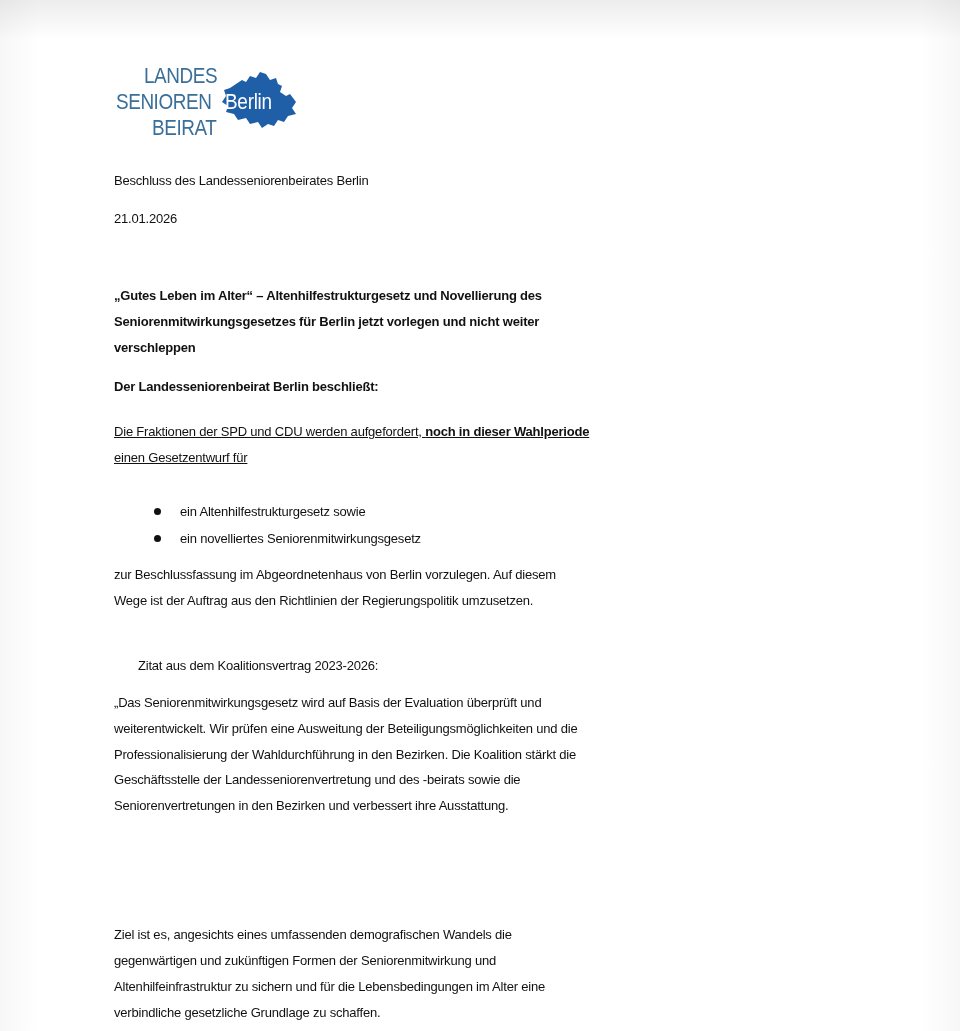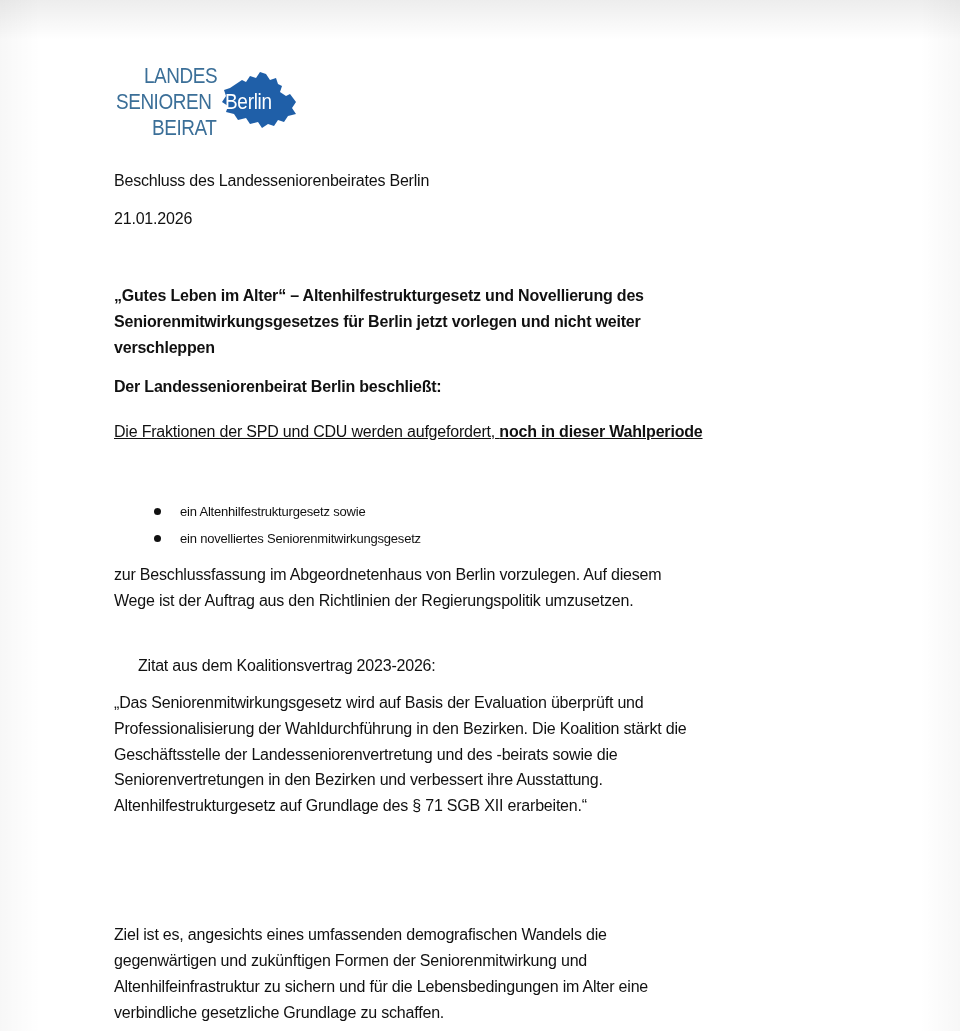--- a/index.html
+++ b/index.html
@@ -75,21 +75,21 @@
       color: #ffffff;
       transform: scaleX(0.86);
       transform-origin: left top;
       letter-spacing: -0.3px;
       white-space: nowrap;
     }
 
     .text {
       position: absolute;
       left: 114px;
-      font-size: 16px;
+      font-size: 13px;
       line-height: 26px;
       white-space: nowrap;
       letter-spacing: -0.2px;
     }
     .bold { font-weight: bold; }
 
     .header-line { top: 168px; }
     .date-line { top: 206px; }
 
     .title-block { top: 283px; font-weight: bold; }
@@ -160,40 +160,41 @@
 <div class="text title-block">
   <div>„Gutes Leben im Alter“ – Altenhilfestrukturgesetz und Novellierung des</div>
   <div>Seniorenmitwirkungsgesetzes für Berlin jetzt vorlegen und nicht weiter</div>
   <div>verschleppen</div>
 </div>
 
 <div class="text resolve">Der Landesseniorenbeirat Berlin beschließt:</div>
 
 <div class="text para1">
   <div><span>Die Fraktionen der SPD und CDU werden aufgefordert, </span><span class="bold">noch in dieser Wahlperiode</span></div>
+  <div>einen Gesetzentwurf für</div>
 </div>
 
 <ul class="bullets">
   <li><span class="dot"></span><span>ein Altenhilfestrukturgesetz sowie</span></li>
   <li><span class="dot"></span><span>ein novelliertes Seniorenmitwirkungsgesetz</span></li>
 </ul>
 
 <div class="text para2">
   <div>zur Beschlussfassung im Abgeordnetenhaus von Berlin vorzulegen. Auf diesem</div>
   <div>Wege ist der Auftrag aus den Richtlinien der Regierungspolitik umzusetzen.</div>
 </div>
 
 <div class="text quote-intro">Zitat aus dem Koalitionsvertrag 2023-2026:</div>
 
 <div class="text quote">
   <div>„Das Seniorenmitwirkungsgesetz wird auf Basis der Evaluation überprüft und</div>
+  <div>weiterentwickelt. Wir prüfen eine Ausweitung der Beteiligungsmöglichkeiten und die</div>
   <div>Professionalisierung der Wahldurchführung in den Bezirken. Die Koalition stärkt die</div>
   <div>Geschäftsstelle der Landesseniorenvertretung und des -beirats sowie die</div>
   <div>Seniorenvertretungen in den Bezirken und verbessert ihre Ausstattung.</div>
-  <div>Altenhilfestrukturgesetz auf Grundlage des § 71 SGB XII erarbeiten.“</div>
 </div>
 
 <div class="text para3">
   <div>Ziel ist es, angesichts eines umfassenden demografischen Wandels die</div>
   <div>gegenwärtigen und zukünftigen Formen der Seniorenmitwirkung und</div>
   <div>Altenhilfeinfrastruktur zu sichern und für die Lebensbedingungen im Alter eine</div>
   <div>verbindliche gesetzliche Grundlage zu schaffen.</div>
 </div>
 
 </body></html>

